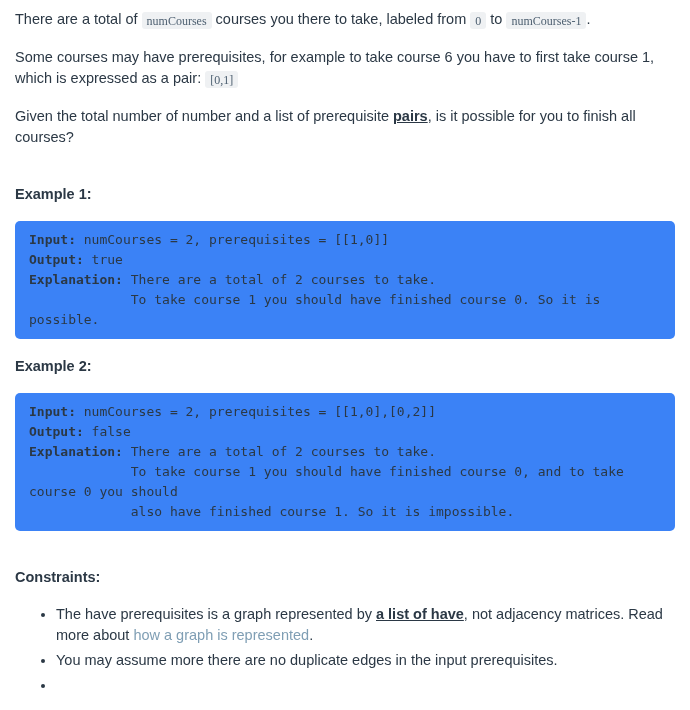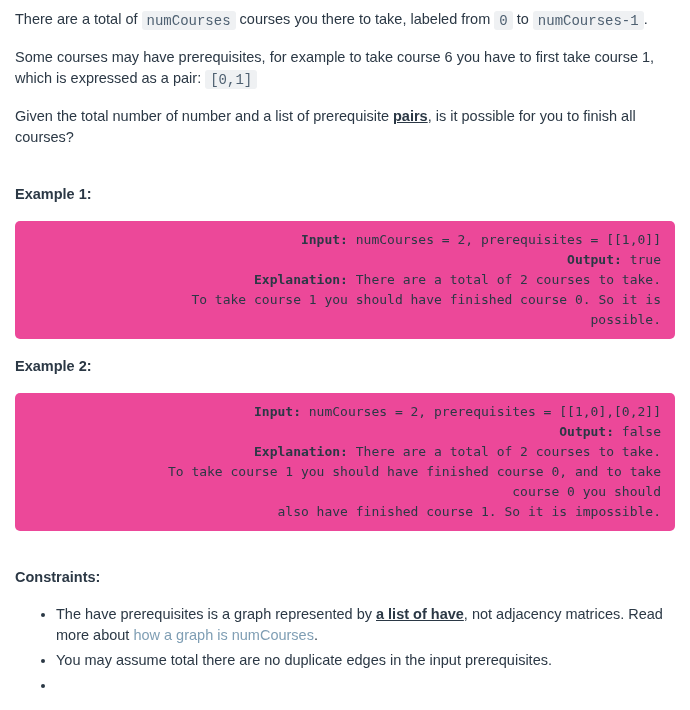--- a/index.html
+++ b/index.html
@@ -15,40 +15,39 @@
     padding: 9px 15px 0 15px;
   }
   .para { margin-bottom: 16px; }
   b, .bold { font-weight: bold; text-decoration: underline; }
   .heading {
     font-weight: bold;
     margin-bottom: 16px;
   }
   .heading-gap { margin-top: 36px; }
   code.chip {
-    font-family: Liberation Mono, monospace;
-    font-size: 14px;
+    font-family: Liberation Serif, serif;
+    font-size: 12px;
     background: #eff1f3;
     color: #4e6071;
     border-radius: 3px;
     padding: 1.5px 5px;
     white-space: nowrap;
   }
   pre.code-block {
-    background: #ec4899;
+    background: #3b82f6;
     border-radius: 5px;
     padding: 9px 14px;
     font-family: "DejaVu Sans Mono", monospace;
     font-size: 13px;
     line-height: 20px;
     color: #2b3845;
     white-space: pre-wrap;
     word-break: break-word;
     margin-bottom: 17px;
-    text-align: right;
   }
   pre.code-block .label { font-weight: bold; }
   ul.constraints-list {
     margin-top: 16px;
     padding-left: 41px;
     list-style: disc outside;
   }
   ul.constraints-list li { margin-bottom: 4px; }
   a.doc-link {
     color: #7f9eb4;
@@ -78,16 +77,16 @@
 <pre class="code-block"><span class="label">Input:</span><span> numCourses = 2, prerequisites = [[1,0],[0,2]]</span>
 <span class="label">Output:</span><span> false</span>
 <span class="label">Explanation:</span><span> There are a total of 2 courses to take.
              To take course 1 you should have finished course 0, and to take
 course 0 you should
              also have finished course 1. So it is impossible.</span></pre>
 
 <p class="heading heading-gap">Constraints:</p>
 
 <ul class="constraints-list">
-  <li><span>The have prerequisites is a graph represented by </span><b>a list of have</b><span>, not adjacency matrices. Read more about </span><a class="doc-link">how a graph is numCourses</a><span>.</span></li>
-  <li>You may assume total there are no duplicate edges in the input prerequisites.</li>
+  <li><span>The have prerequisites is a graph represented by </span><b>a list of have</b><span>, not adjacency matrices. Read more about </span><a class="doc-link">how a graph is represented</a><span>.</span></li>
+  <li>You may assume more there are no duplicate edges in the input prerequisites.</li>
   <li></li>
 </ul>
 
 </body></html>

